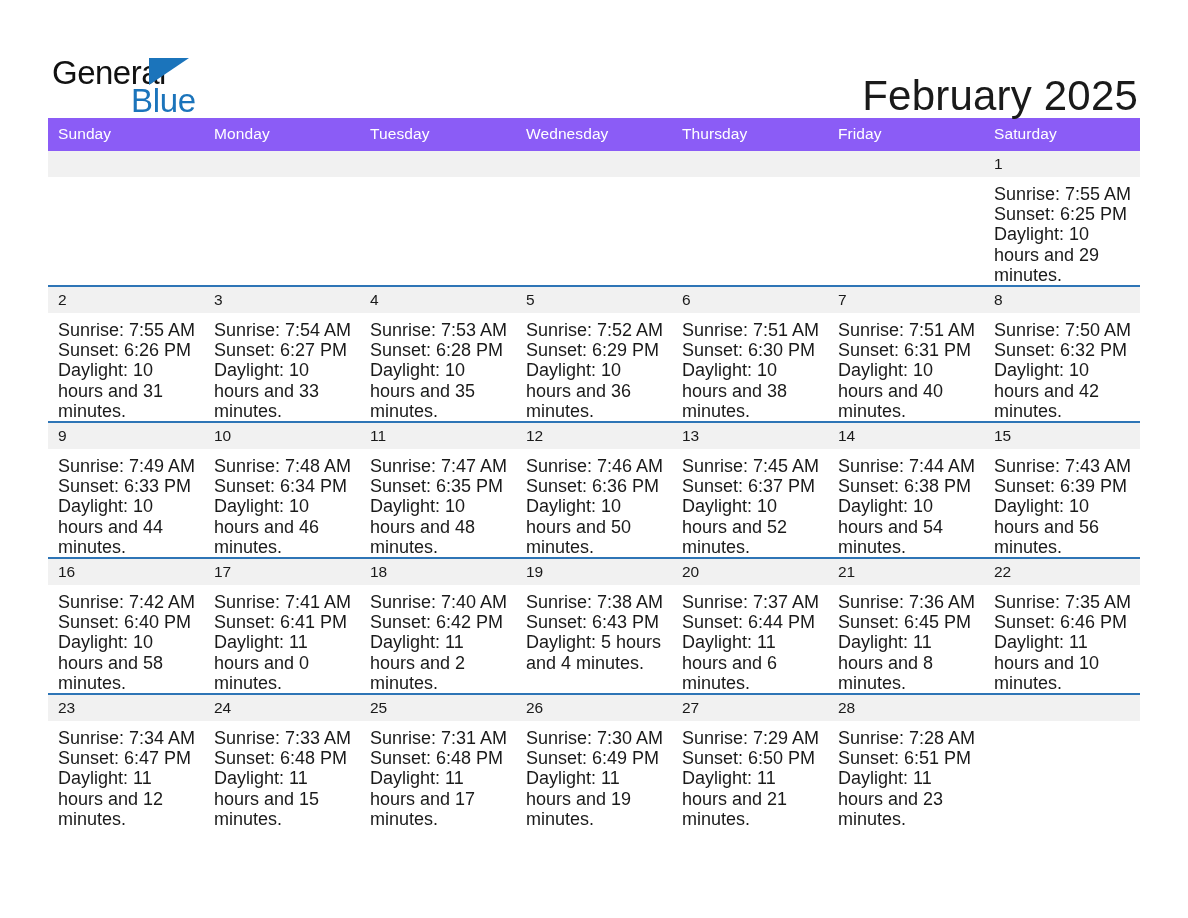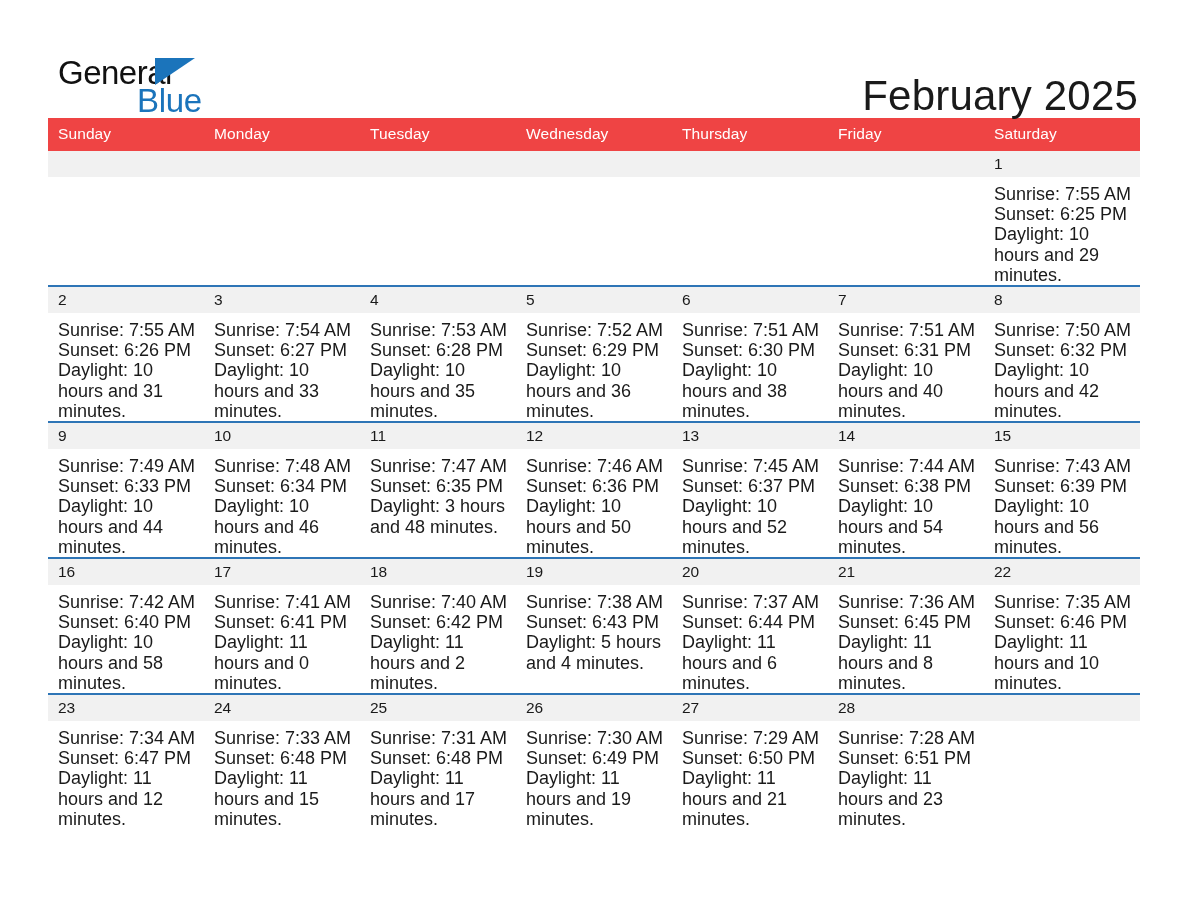--- a/index.html
+++ b/index.html
@@ -28,21 +28,21 @@
     align-items: flex-start;
     justify-content: space-between;
     height: 112px;
     padding-top: 42px;
     box-sizing: border-box;
   }
   .brand {
     position: relative;
     width: 260px;
     height: 70px;
-    margin-left: 10px;
+    margin-left: 4px;
   }
   .brand-general {
     font-size: 33px;
     letter-spacing: -0.5px;
     color: #111111;
     line-height: 1;
     position: absolute;
     left: 0;
     top: 14px;
     font-weight: 400;
@@ -86,21 +86,21 @@
   }
 
   
   .calendar {
     width: 1092px;
     border-collapse: collapse;
     table-layout: fixed;
     margin-top: 6px;
   }
   .calendar th {
-    background: #ef4444;
+    background: #8b5cf6;
     color: #ffffff;
     font-weight: 400;
     font-size: 15.5px;
     text-align: left;
     padding: 7px 0 8px 10px;
     height: 17px;
     vertical-align: middle;
     letter-spacing: 0.1px;
   }
   .calendar td {
@@ -272,21 +272,21 @@
               <div>Sunrise: 7:48 AM</div>
               <div>Sunset: 6:34 PM</div>
               <div class="daylight">Daylight: 10 hours and 46 minutes.</div>
             </div>
           </td>
           <td>
             <div class="daynum">11</div>
             <div class="cell-body">
               <div>Sunrise: 7:47 AM</div>
               <div>Sunset: 6:35 PM</div>
-              <div class="daylight">Daylight: 3 hours and 48 minutes.</div>
+              <div class="daylight">Daylight: 10 hours and 48 minutes.</div>
             </div>
           </td>
           <td>
             <div class="daynum">12</div>
             <div class="cell-body">
               <div>Sunrise: 7:46 AM</div>
               <div>Sunset: 6:36 PM</div>
               <div class="daylight">Daylight: 10 hours and 50 minutes.</div>
             </div>
           </td>

